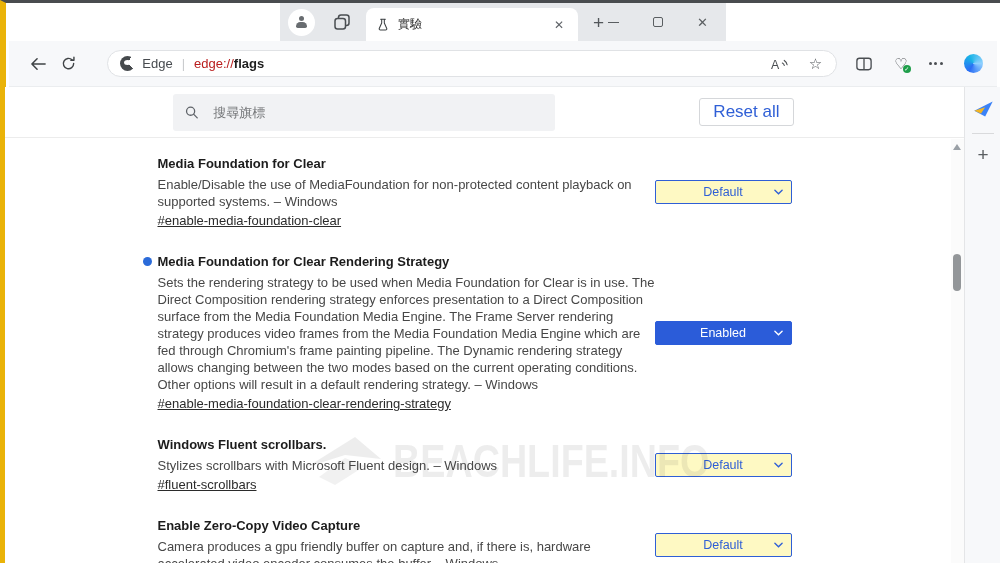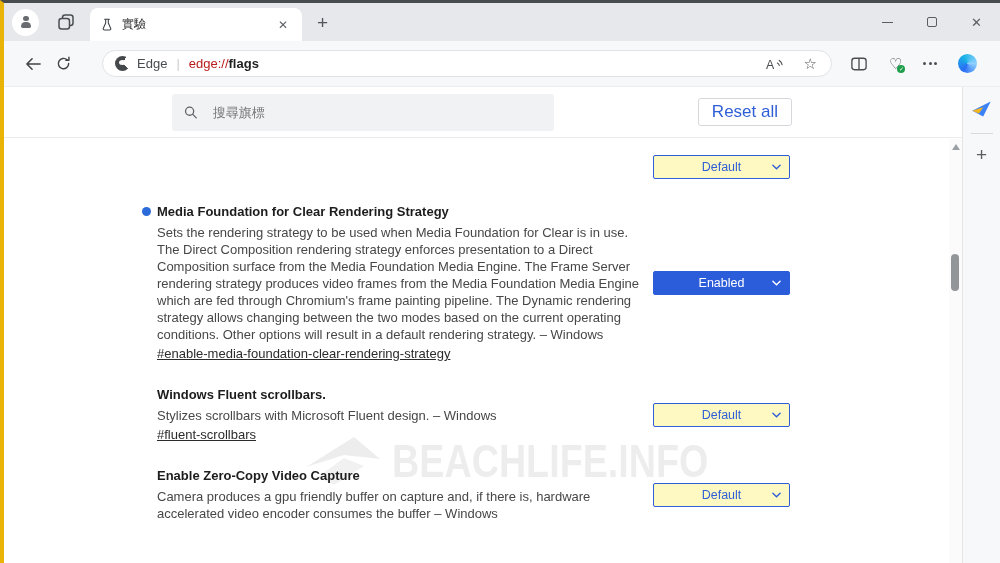--- a/index.html
+++ b/index.html
@@ -1,20 +1,20 @@
 <!DOCTYPE html>
 <html><head>
 <meta charset="utf-8">
 <style>
   * { margin:0; padding:0; box-sizing:border-box; }
   html,body { width:1000px; height:563px; overflow:hidden; }
   body { font-family:"Liberation Sans", sans-serif; background:#fff; position:relative; }
 
-  .frame { position:absolute; inset:0; border-top:3px solid #494c4f; border-left:4px solid #eab308;
-           display:flex; flex-direction:column; }
+  .frame { position:absolute; inset:0; border-top:3px solid #494c4f; border-left:6px solid #eab308;
+           display:flex; flex-direction:column;align-items:center; }
 
   
   .tabstrip { height:38px; background:#e6e8eb; display:flex; align-items:center; flex:none; }
   .avatar { margin-left:8px; width:27px; height:27px; border-radius:50%; background:#fff;
             display:flex; align-items:center; justify-content:center; }
   .person { width:13px; height:13px; position:relative; }
   .person::before { content:""; position:absolute; left:4px; top:0; width:5.5px; height:5.5px;
                     border-radius:50%; background:#686c70; }
   .person::after { content:""; position:absolute; left:1.5px; top:6.5px; width:10.5px; height:6px;
                    border-radius:5px 5px 2px 2px; background:#686c70; }
@@ -183,20 +183,25 @@
             <line x1="10.2" y1="10.2" x2="14.2" y2="14.2" stroke="#5f6368" stroke-width="1.5" stroke-linecap="round"></line>
           </svg>
           <input class="search-input" type="text" placeholder="搜尋旗標" style="">
         </div>
         <button class="reset-btn">Reset all</button>
       </div>
 
       <div class="flags-list">
 
         <div class="flag-row">
+          <div class="flag-info">
+            <div class="flag-title">Media Foundation for Clear</div>
+            <div class="flag-desc">Enable/Disable the use of MediaFoundation for non-protected content playback on supported systems. – Windows</div>
+            <a class="flag-link">#enable-media-foundation-clear</a>
+          </div>
           <div class="flag-control">
             <div class="select">
               <span>Default</span>
               <svg class="chev" width="9" height="6" viewBox="0 0 10 6">
                 <path d="M1 1 l4 4 4-4" fill="none" stroke="#2f5fd6" stroke-width="1.5" stroke-linecap="round"></path>
               </svg>
             </div>
           </div>
         </div>
 

